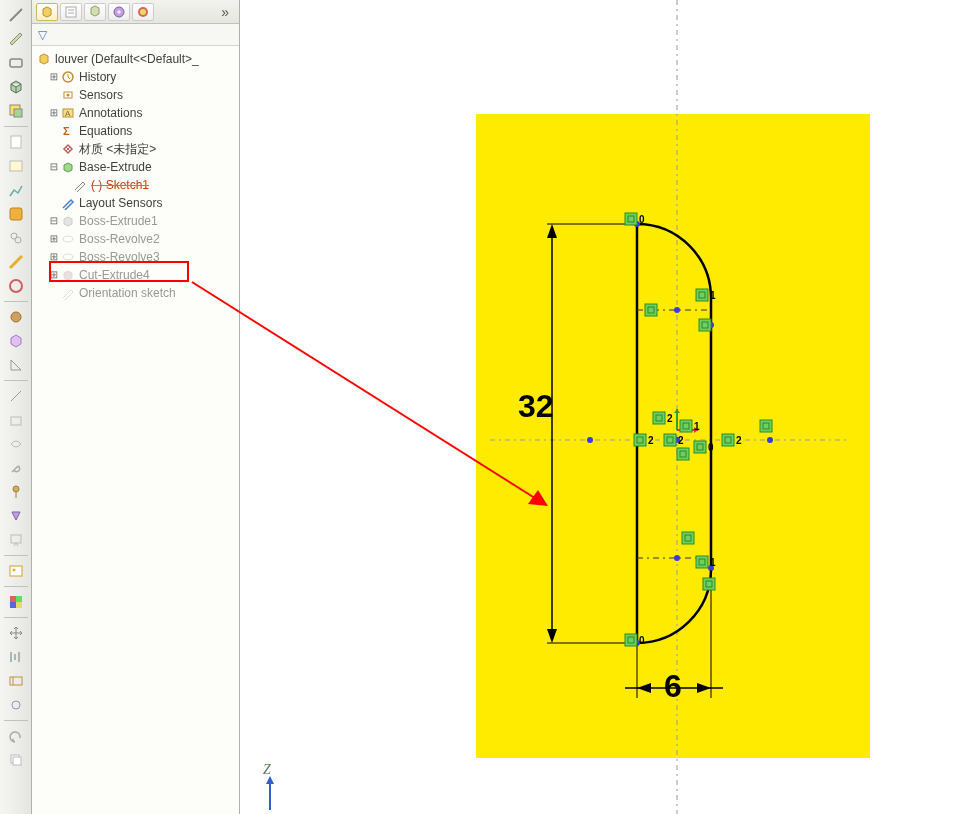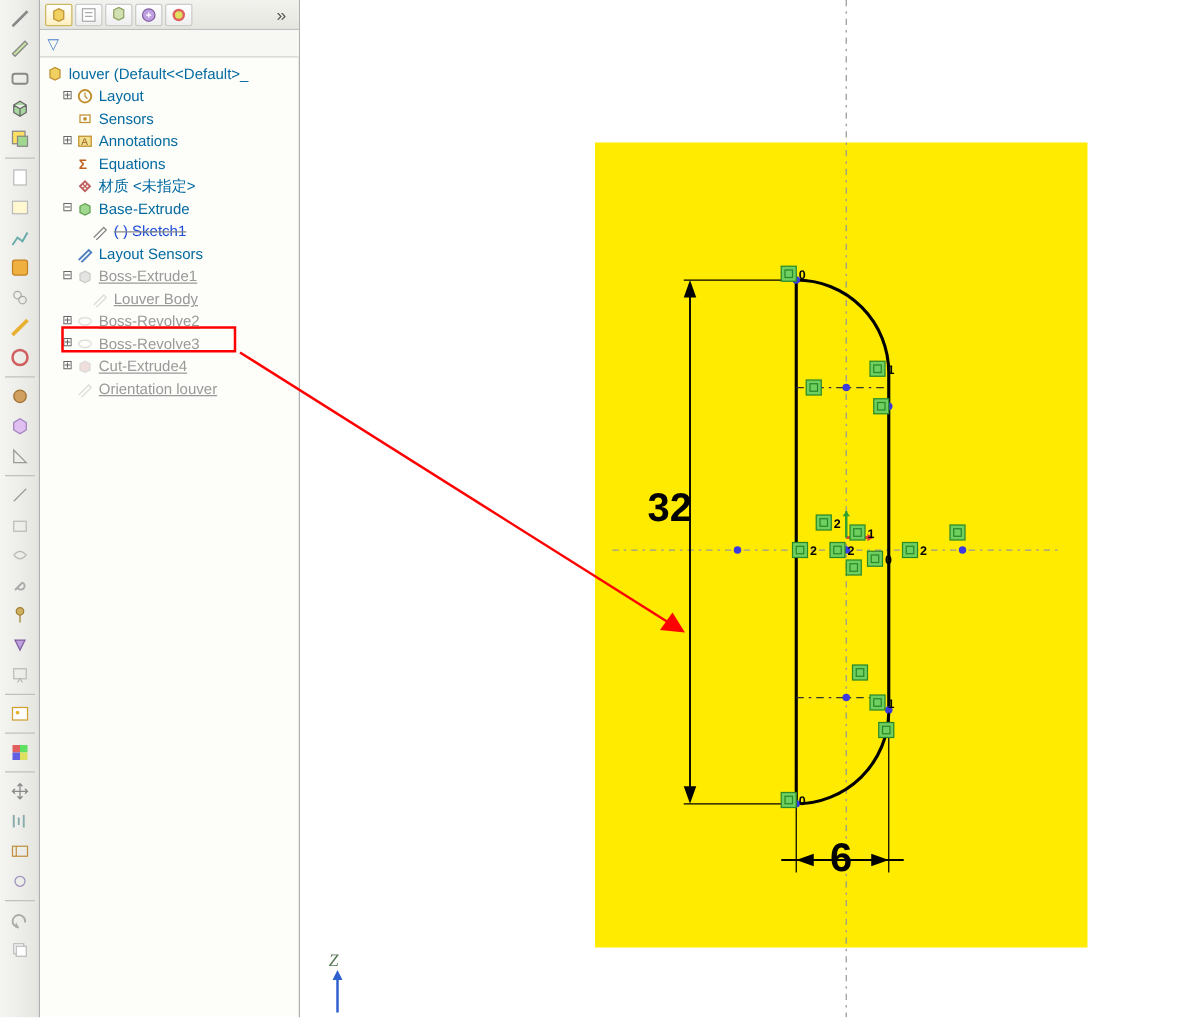--- a/index.html
+++ b/index.html
@@ -74,22 +74,22 @@
   }
   .tree-row {
     display: flex;
     align-items: center;
     white-space: nowrap;
     cursor: pointer;
     padding-right: 4px;
   }
   .exp { width: 12px; text-align:center; color:#666; font-size:10px; cursor:pointer; user-select:none;}
   .ico { width:16px; height:16px; display:flex; align-items:center; justify-content:center; margin-right: 3px;}
-  .lbl { color:#0369a1; }
-  .dim .lbl { color:#999;text-decoration:underline; }
+  .lbl { color:#404040; }
+  .dim .lbl { color:#999; }
   .dim .ico { opacity: 0.5; }
   .highlighted-row {
     outline: none;
   }
 
   .canvas {
     position: absolute;
     left: 240px; top: 0;
     width: 719px;
     height: 814px;
@@ -371,21 +371,21 @@
       <span class="lbl">louver  (Default&lt;&lt;Default&gt;_</span>
     </div>
     <div class="tree-row" style="padding-left:14px">
       <span class="exp">⊞</span>
       <span class="ico">
           <svg width="14" height="14">
             <circle cx="7" cy="7" r="5" fill="none" stroke="#c09030" stroke-width="1.5"></circle>
             <path d="M7 4 L7 7 L9 9" stroke="#c09030" fill="none"></path>
           </svg>
         </span>
-      <span class="lbl">Layout</span>
+      <span class="lbl">History</span>
     </div>
     <div class="tree-row" style="padding-left:26px">
       <span class="ico">
           <svg width="14" height="14">
             <rect x="3" y="4" width="8" height="6" fill="#fff" stroke="#c09030"></rect>
             <circle cx="7" cy="7" r="1.5" fill="#c09030"></circle>
           </svg>
         </span>
       <span class="lbl">Sensors</span>
     </div>
@@ -424,47 +424,39 @@
           </svg>
         </span>
       <span class="lbl">Base-Extrude</span>
     </div>
     <div class="tree-row" style="padding-left:38px;text-decoration:line-through;color:#888">
       <span class="ico">
           <svg width="14" height="14">
             <path d="M2 12 L10 4 L12 6 L4 14" fill="none" stroke="#888"></path>
           </svg>
         </span>
-      <span class="lbl" style="color:#1d4ed8">( ) Sketch1</span>
+      <span class="lbl" style="color:#c2410c">( ) Sketch1</span>
     </div>
     <div class="tree-row highlighted-row" style="padding-left:26px">
       <span class="ico">
           <svg width="14" height="14">
             <path d="M2 12 L10 4 L12 6 L4 14" fill="none" stroke="#5080c0" stroke-width="1.5"></path>
           </svg>
         </span>
       <span class="lbl">Layout Sensors</span>
     </div>
     <div class="tree-row dim" style="padding-left:14px">
       <span class="exp">⊟</span>
       <span class="ico">
           <svg width="14" height="14">
             <path d="M3 5 L7 3 L11 5 L11 10 L7 12 L3 10 Z" fill="#ccc" stroke="#999"></path>
           </svg>
         </span>
       <span class="lbl">Boss-Extrude1</span>
     </div>
-    <div class="tree-row dim" style="padding-left:38px">
-      <span class="ico">
-          <svg width="14" height="14">
-            <path d="M2 12 L10 4 L12 6 L4 14" fill="none" stroke="#bbb"></path>
-          </svg>
-        </span>
-      <span class="lbl">Louver Body</span>
-    </div>
     <div class="tree-row dim" style="padding-left:14px">
       <span class="exp">⊞</span>
       <span class="ico">
           <svg width="14" height="14">
             <ellipse cx="7" cy="7" rx="5" ry="3" fill="none" stroke="#bbb"></ellipse>
           </svg>
         </span>
       <span class="lbl">Boss-Revolve2</span>
     </div>
     <div class="tree-row dim" style="padding-left:14px">
@@ -484,21 +476,21 @@
           </svg>
         </span>
       <span class="lbl">Cut-Extrude4</span>
     </div>
     <div class="tree-row dim" style="padding-left:26px">
       <span class="ico">
           <svg width="14" height="14">
             <path d="M2 12 L10 4 L12 6 L4 14" fill="none" stroke="#bbb"></path>
           </svg>
         </span>
-      <span class="lbl">Orientation louver</span>
+      <span class="lbl">Orientation sketch</span>
     </div>
   </div>
 </div>
 
 <div class="collapse-handle">◂</div>
 
 <div class="redbox" style="left:49px; top:261px; width:140px; height:21px;"></div>
 
 <div class="canvas"></div>
 <div class="yellow-face"></div>

